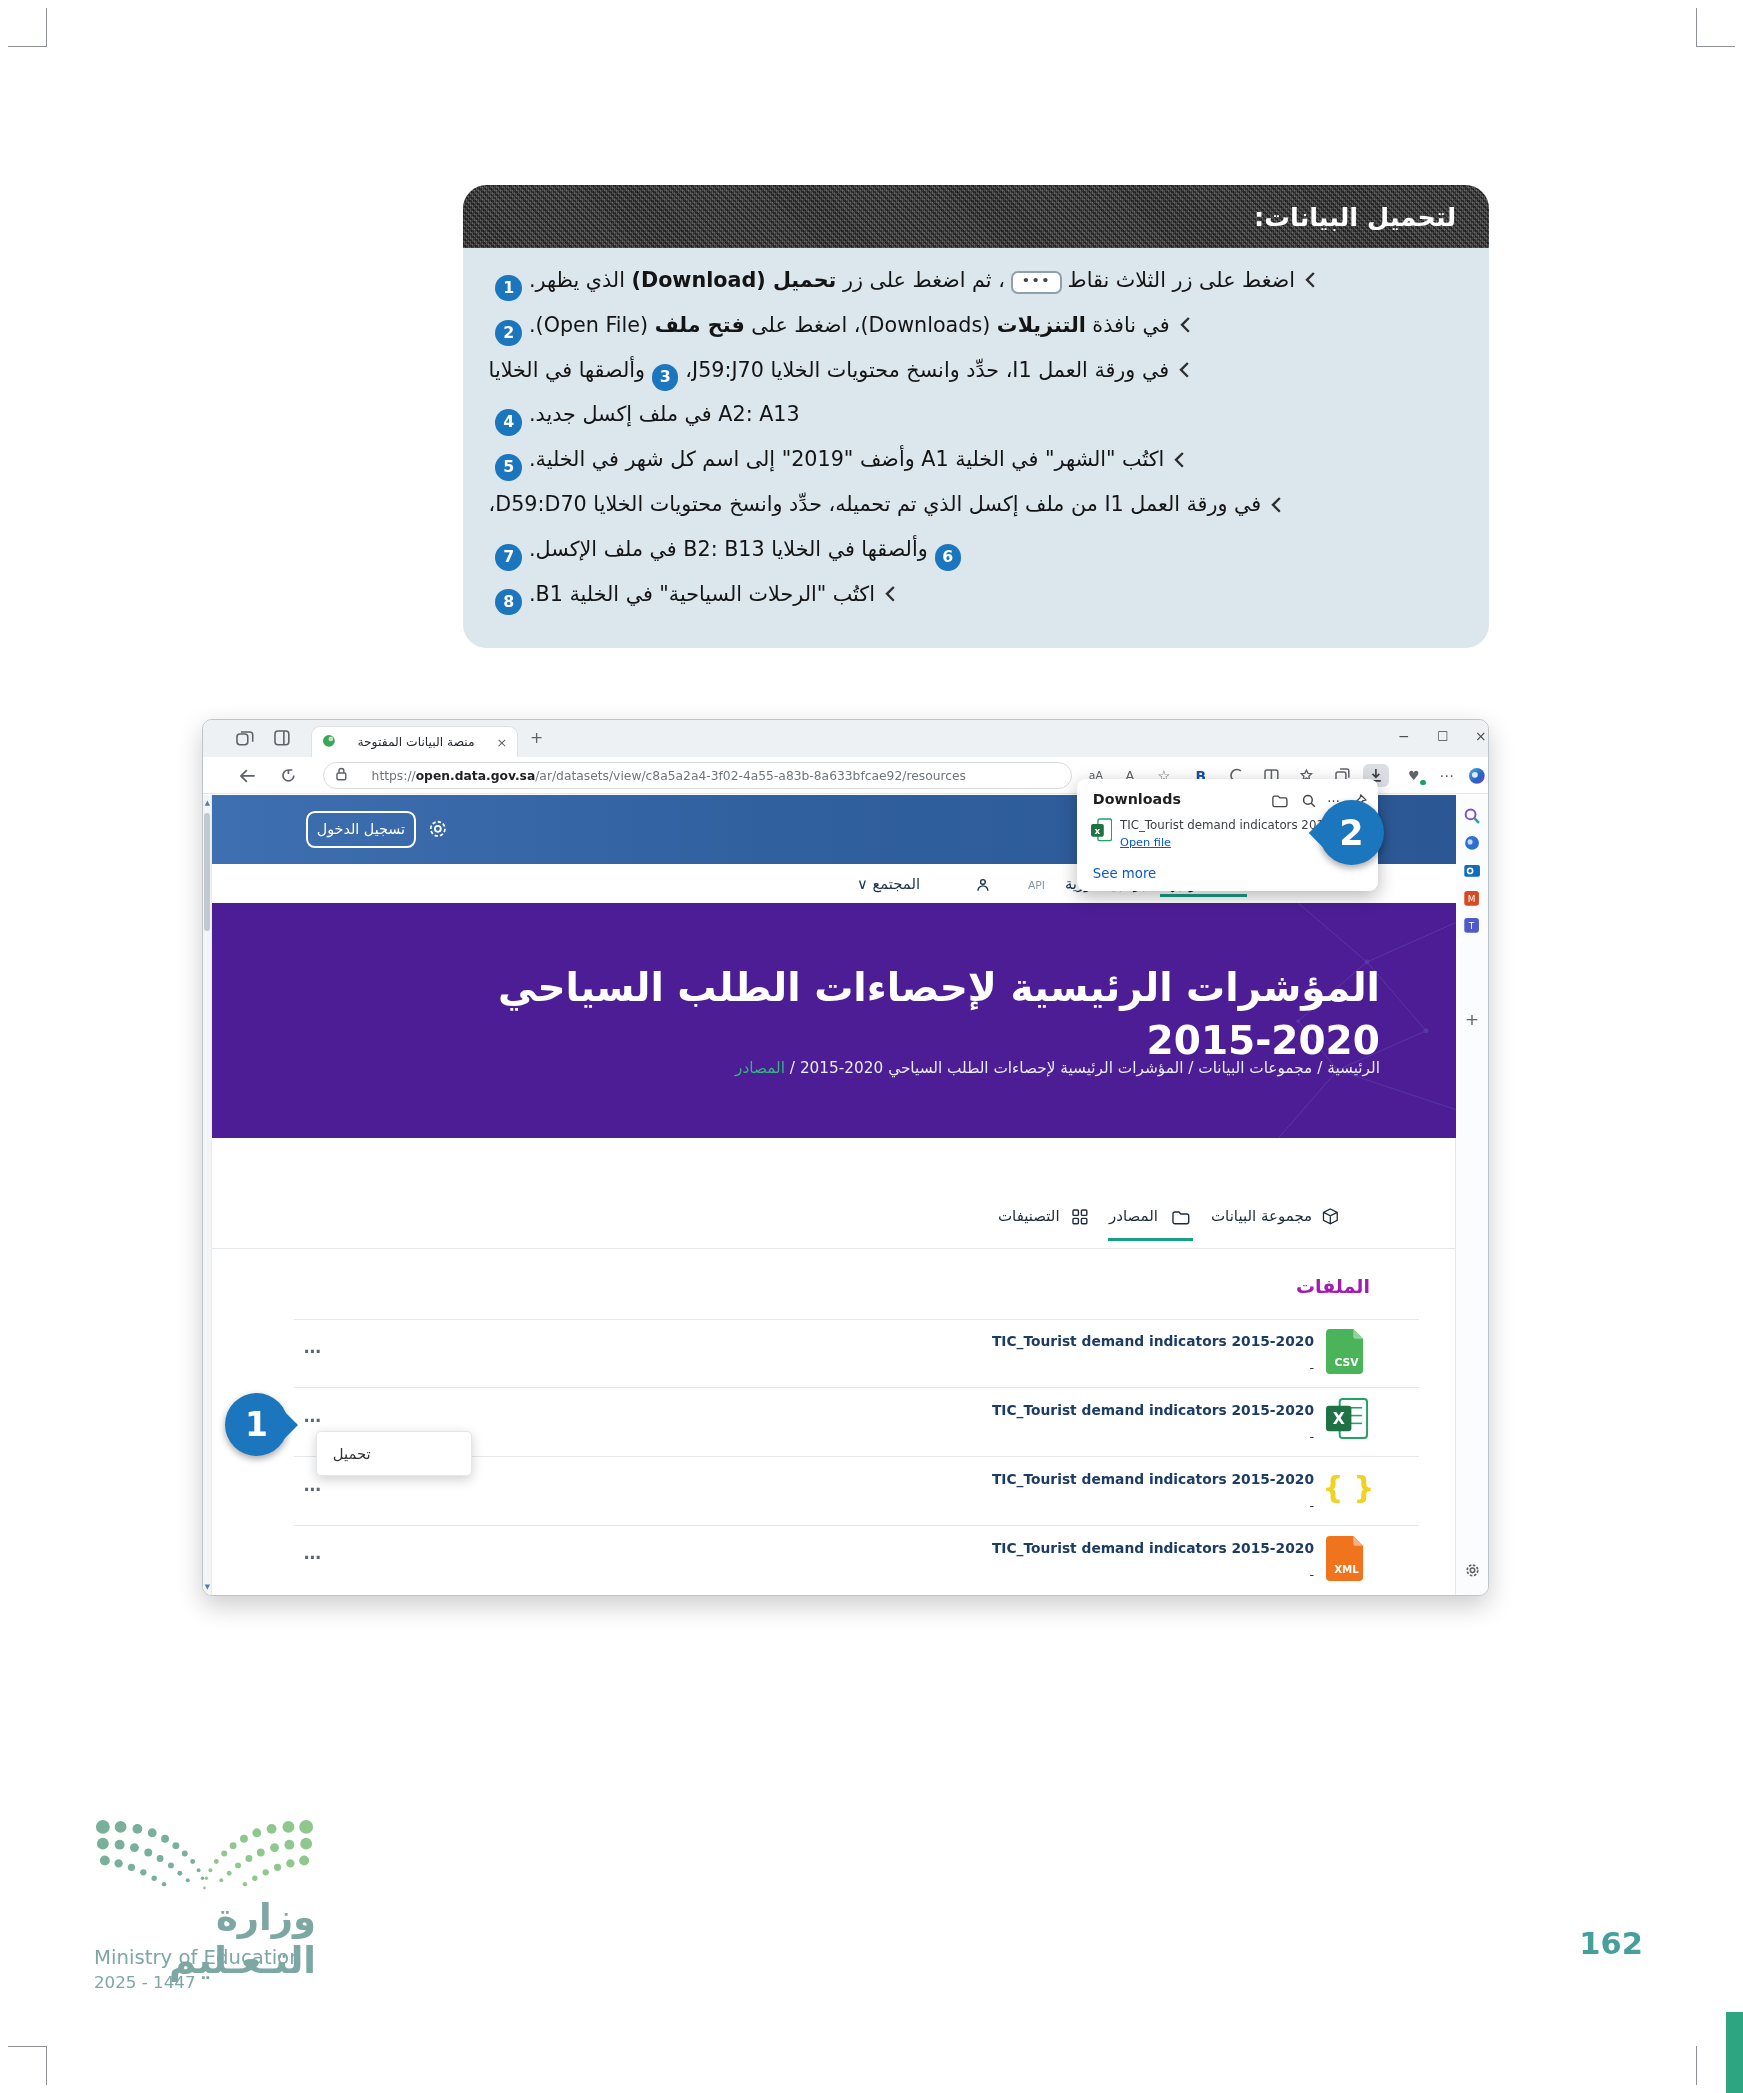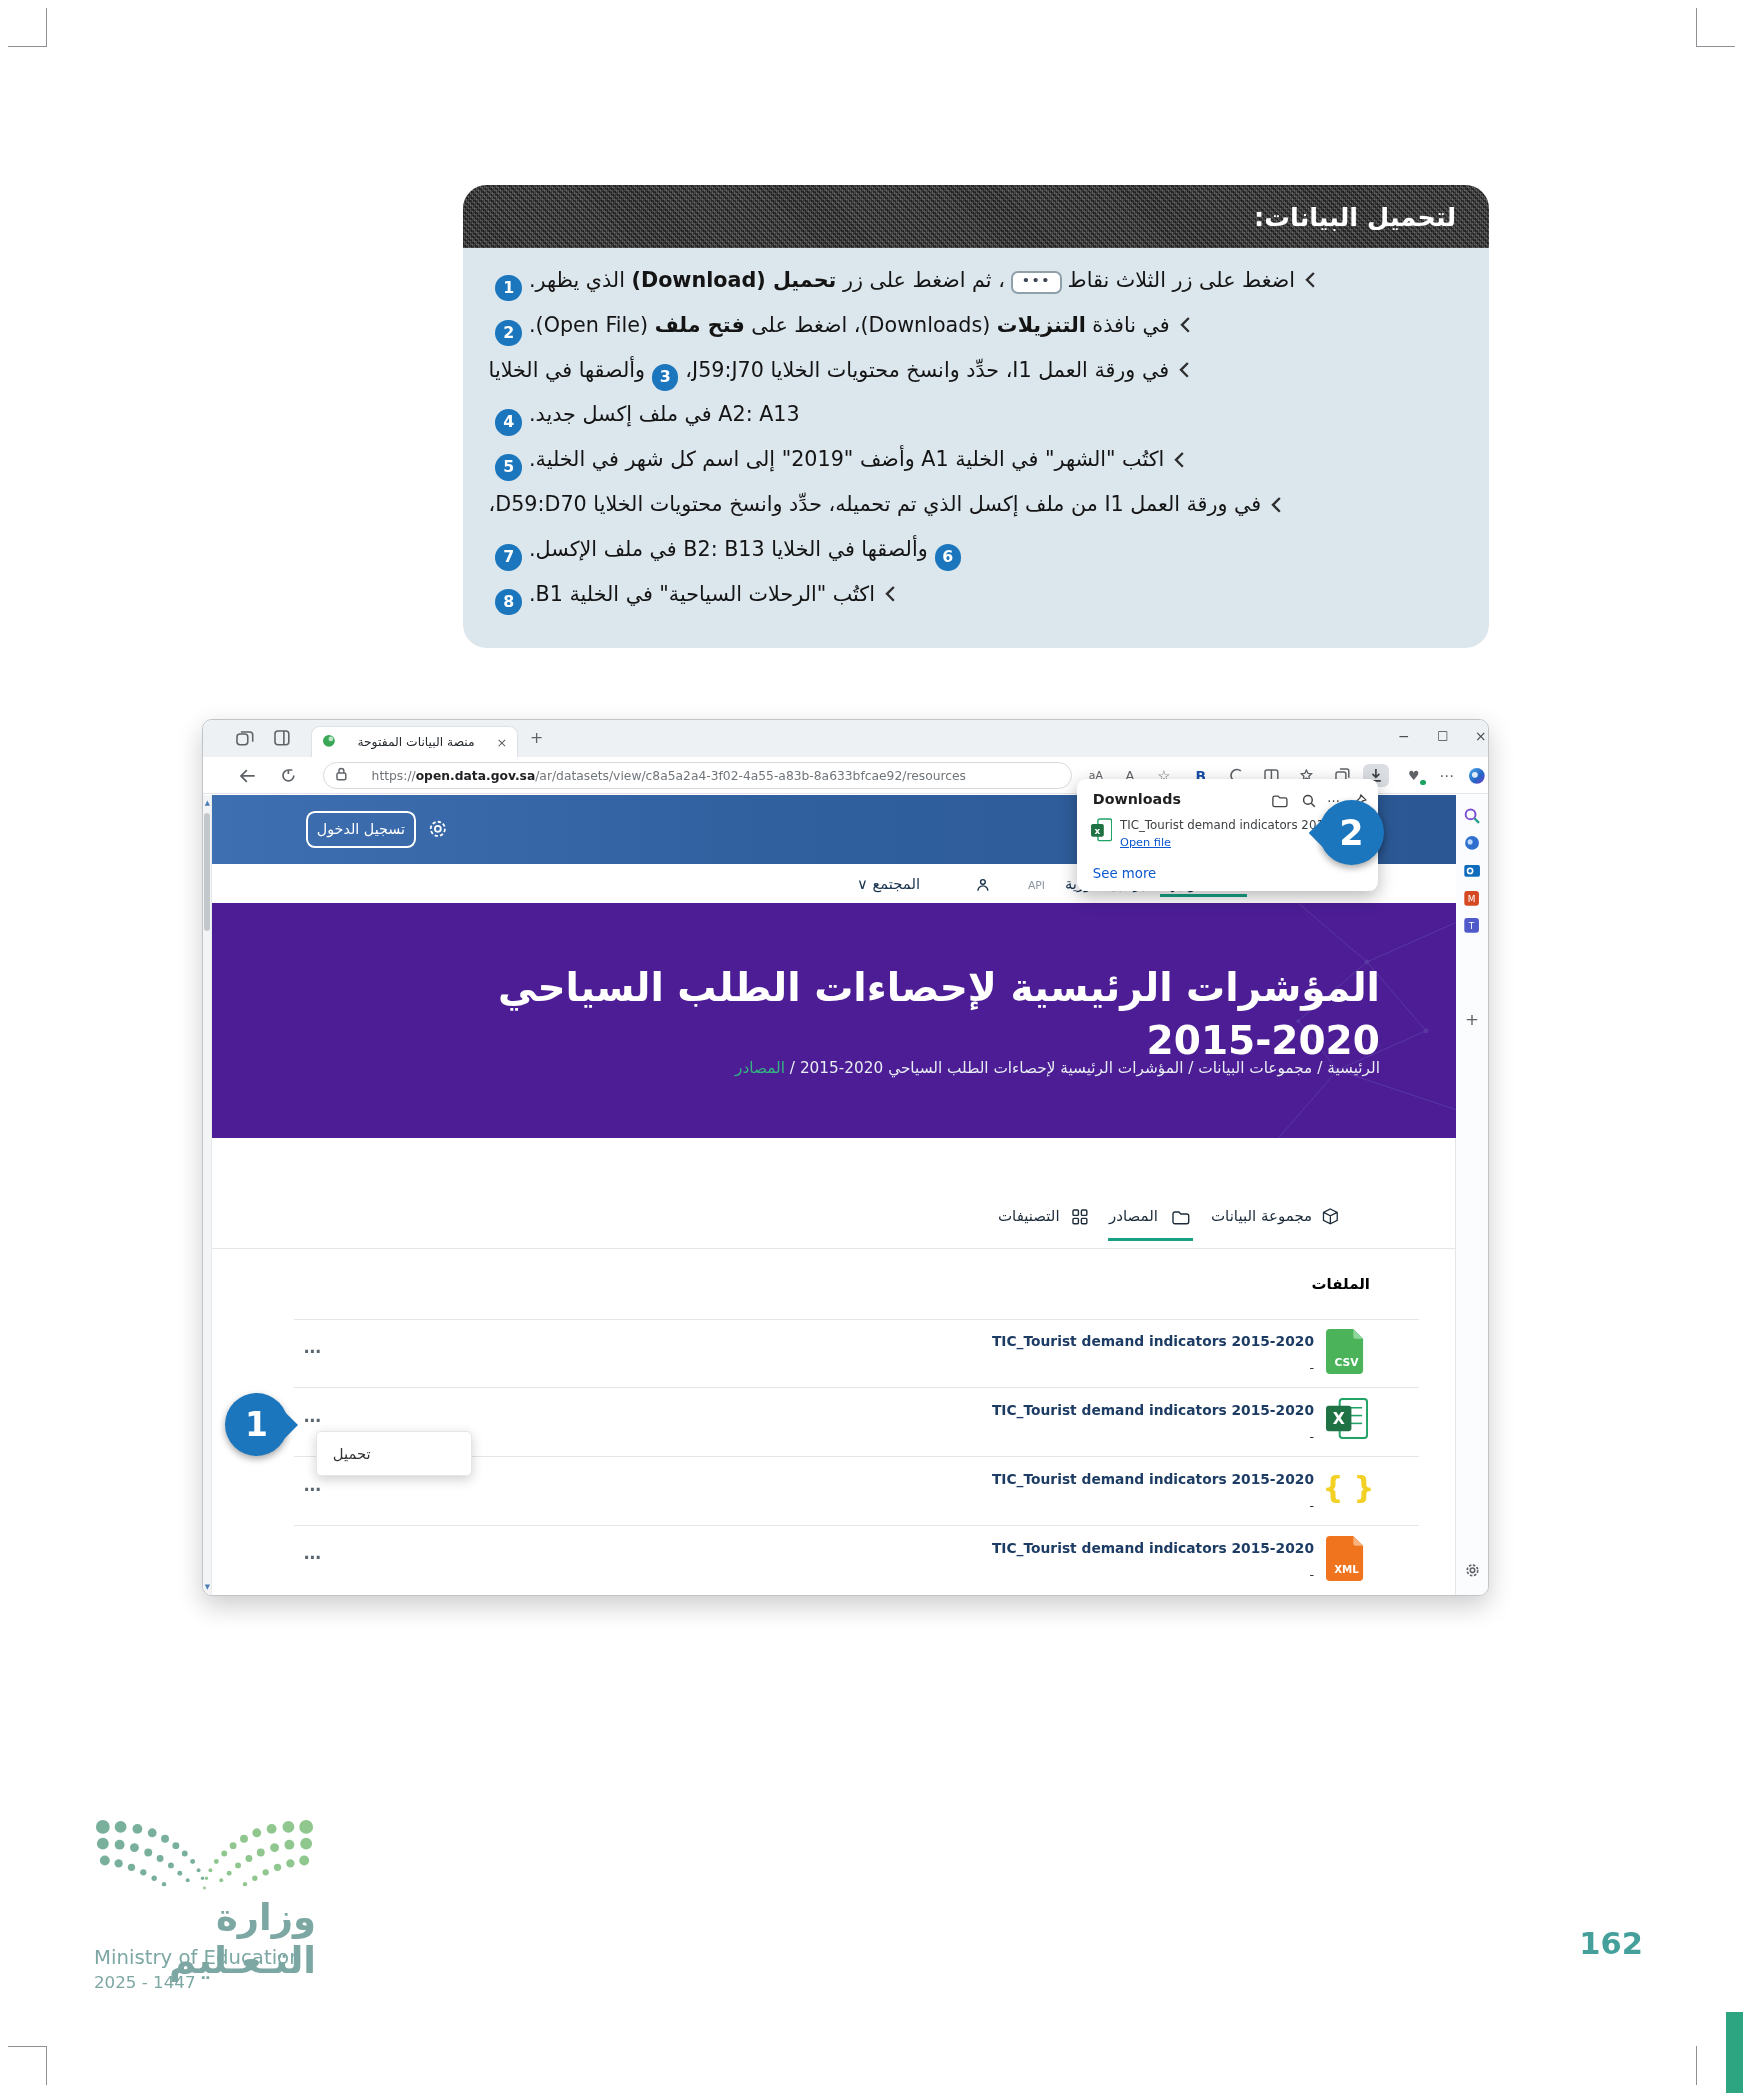--- a/index.html
+++ b/index.html
@@ -62,21 +62,21 @@
   .navrow{position:absolute;left:8.9px;top:144px;width:1244px;height:39px;background:#fff;}
   .navlabel{position:absolute;font-size:14.8px;color:#17314e;direction:rtl;white-space:nowrap;}
   .nav-underline{position:absolute;left:948px;top:29.6px;width:87px;height:3.9px;background:#17a084;}
   .hero{position:absolute;left:8.9px;top:183px;width:1244px;height:235px;background:#4c1d95;overflow:hidden;}
   .hero-title{position:absolute;left:286px;top:59px;width:882px;text-align:right;direction:rtl;color:#fff;font-weight:bold;font-size:39px;line-height:1.35;}
   .crumbs{position:absolute;left:286px;top:156px;width:882px;text-align:right;direction:rtl;color:#e8edf3;font-size:15.3px;}
   .crumbs .green{color:#35b57f;}
   .tabslabel{position:absolute;font-size:15px;color:#1c2b3a;direction:rtl;white-space:nowrap;}
   .tabs-underline{position:absolute;left:905px;top:518px;width:85px;height:3.4px;background:#17a084;}
   .hdivider{position:absolute;background:#e4e7ea;height:1px;}
-  .files-heading{position:absolute;left:985px;top:555px;width:182px;text-align:right;direction:rtl;font-size:15px;font-weight:bold;color:#000000;}
+  .files-heading{position:absolute;left:985px;top:555px;width:182px;text-align:right;direction:rtl;font-size:19px;font-weight:bold;color:#a21caf;}
   .fname{position:absolute;left:630px;width:481px;text-align:right;font-size:13.8px;font-weight:bold;color:#1d3c64;direction:ltr;}
   .fdash{position:absolute;left:1024px;width:87px;text-align:right;font-size:12.8px;color:#333;}
   .rowmenu{position:absolute;left:101px;width:33px;color:#5b6770;font-size:16.7px;font-weight:bold;letter-spacing:2px;}
   .ficon{position:absolute;left:1123px;width:45px;height:47px;}
   .dlmenu{position:absolute;left:113px;top:711px;width:156px;height:45px;background:#fff;border:1px solid #e4e6e9;border-radius:4.9px;
     box-shadow:0 3.9px 11.8px rgba(0,0,0,.18);display:flex;align-items:center;justify-content:flex-end;padding:0 15.8px;
     font-size:14.8px;color:#333;direction:rtl;z-index:20;}
 
   
   .dlpopup{position:absolute;left:874px;top:59px;width:301px;height:112px;background:#fff;border-radius:8.9px;

